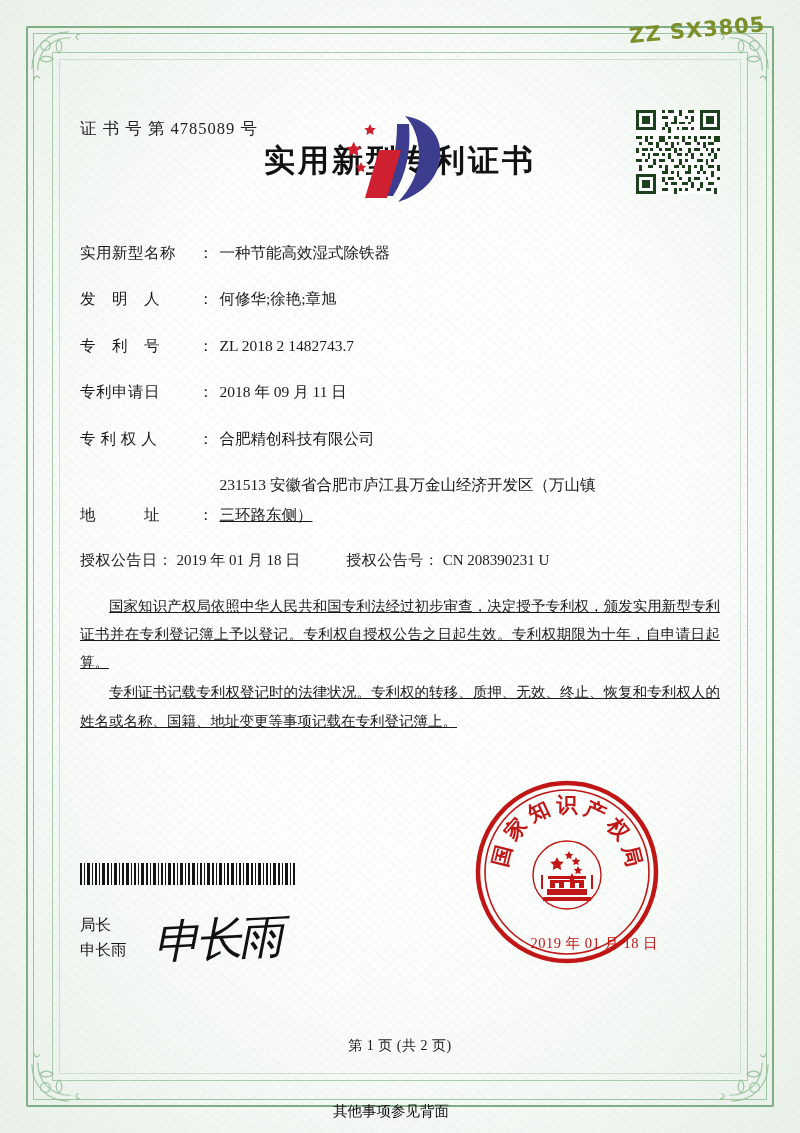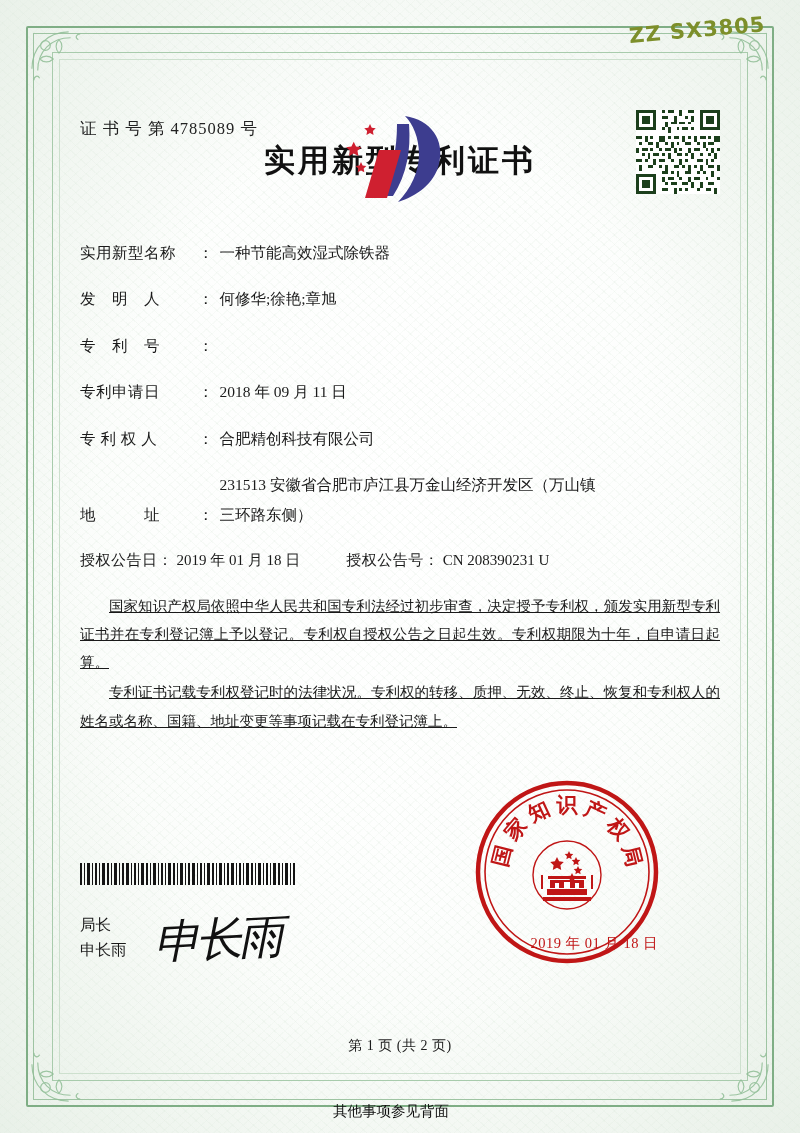--- a/index.html
+++ b/index.html
@@ -142,21 +142,21 @@
   .field-label {
     flex: none;
     letter-spacing: 0.5px;
   }
   .w-long { width: 118px; }
   .field-colon { flex: none; padding-right: 6px; }
   .field-value {
     flex: 1 1 auto;
     white-space: normal;
   }
-  .field-value .line2 { display: block; padding-left: 0; }
+  .field-value .line2 { display: block; padding-left: 0; text-decoration: underline; }
 
   .inline-pair {
     display: flex;
     align-items: baseline;
     margin-bottom: 17px;
     font-size: 15px;
   }
   .inline-pair .lbl { letter-spacing: 0.5px; }
   .inline-pair .val { padding-left: 4px; }
   .inline-pair .gap { width: 46px; flex: none; }
@@ -453,20 +453,21 @@
 
       <div class="field-row">
         <span class="field-label w-long">发　明　人</span>
         <span class="field-colon">：</span>
         <span class="field-value">何修华;徐艳;章旭</span>
       </div>
 
       <div class="field-row">
         <span class="field-label w-long">专　利　号</span>
         <span class="field-colon">：</span>
+        <span class="field-value">ZL 2018 2 1482743.7</span>
       </div>
 
       <div class="field-row">
         <span class="field-label w-long">专利申请日</span>
         <span class="field-colon">：</span>
         <span class="field-value">2018 年 09 月 11 日</span>
       </div>
 
       <div class="field-row">
         <span class="field-label w-long">专 利 权 人</span>

